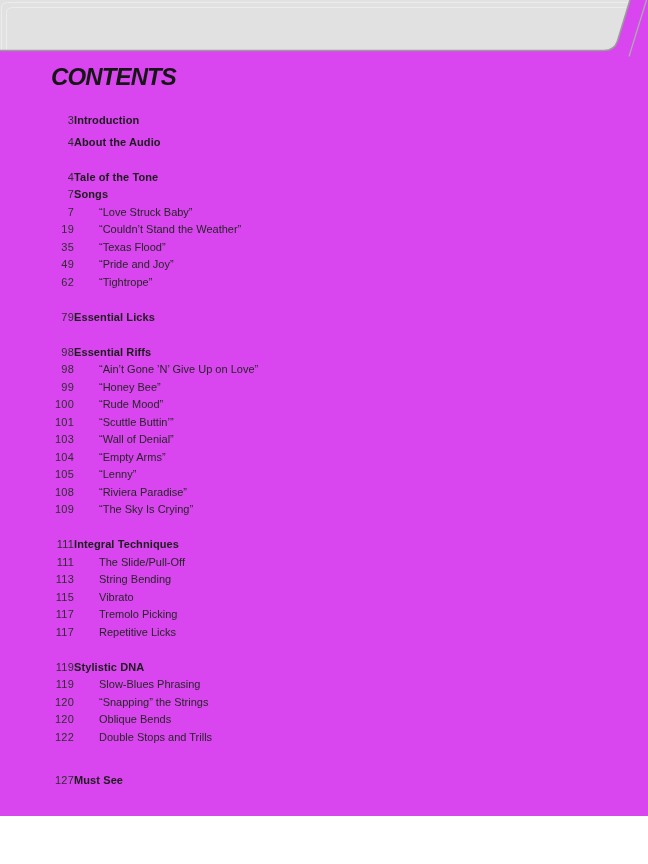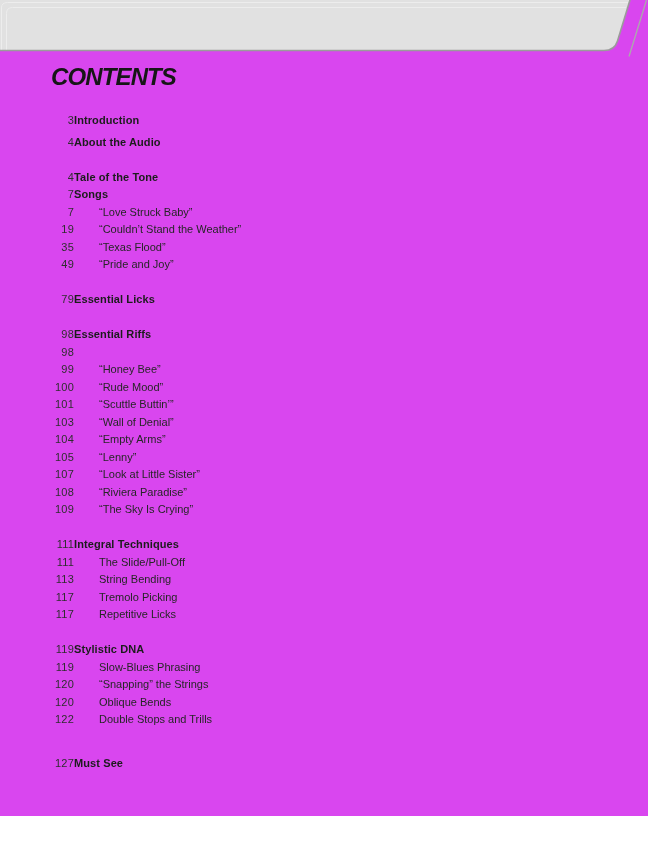--- a/index.html
+++ b/index.html
@@ -105,34 +105,39 @@
           <span class="toc-label item-style">“Couldn’t Stand the Weather”</span>
         </div>
         <div class="toc-row">
           <span class="toc-page-num">35</span>
           <span class="toc-label item-style">“Texas Flood”</span>
         </div>
         <div class="toc-row">
           <span class="toc-page-num">49</span>
           <span class="toc-label item-style">“Pride and Joy”</span>
         </div>
+        <div class="toc-row">
+          <span class="toc-page-num">62</span>
+          <span class="toc-label item-style">“Tightrope”</span>
+        </div>
       </div>
       <div class="toc-section">
         <div class="toc-row">
           <span class="toc-page-num">79</span>
           <span class="toc-label section-style">Essential Licks</span>
         </div>
       </div>
       <div class="toc-section">
         <div class="toc-row">
           <span class="toc-page-num">98</span>
           <span class="toc-label section-style">Essential Riffs</span>
         </div>
         <div class="toc-row">
           <span class="toc-page-num">98</span>
+          <span class="toc-label item-style">“Ain’t Gone ’N’ Give Up on Love”</span>
         </div>
         <div class="toc-row">
           <span class="toc-page-num">99</span>
           <span class="toc-label item-style">“Honey Bee”</span>
         </div>
         <div class="toc-row">
           <span class="toc-page-num">100</span>
           <span class="toc-label item-style">“Rude Mood”</span>
         </div>
         <div class="toc-row">
@@ -145,24 +150,20 @@
         </div>
         <div class="toc-row">
           <span class="toc-page-num">104</span>
           <span class="toc-label item-style">“Empty Arms”</span>
         </div>
         <div class="toc-row">
           <span class="toc-page-num">105</span>
           <span class="toc-label item-style">“Lenny”</span>
         </div>
         <div class="toc-row">
-          <span class="toc-page-num">107</span>
-          <span class="toc-label item-style">“Look at Little Sister”</span>
-        </div>
-        <div class="toc-row">
           <span class="toc-page-num">108</span>
           <span class="toc-label item-style">“Riviera Paradise”</span>
         </div>
         <div class="toc-row">
           <span class="toc-page-num">109</span>
           <span class="toc-label item-style">“The Sky Is Crying”</span>
         </div>
       </div>
       <div class="toc-section">
         <div class="toc-row">
@@ -171,20 +172,24 @@
         </div>
         <div class="toc-row">
           <span class="toc-page-num">111</span>
           <span class="toc-label item-style">The Slide/Pull-Off</span>
         </div>
         <div class="toc-row">
           <span class="toc-page-num">113</span>
           <span class="toc-label item-style">String Bending</span>
         </div>
         <div class="toc-row">
+          <span class="toc-page-num">115</span>
+          <span class="toc-label item-style">Vibrato</span>
+        </div>
+        <div class="toc-row">
           <span class="toc-page-num">117</span>
           <span class="toc-label item-style">Tremolo Picking</span>
         </div>
         <div class="toc-row">
           <span class="toc-page-num">117</span>
           <span class="toc-label item-style">Repetitive Licks</span>
         </div>
       </div>
       <div class="toc-section">
         <div class="toc-row">

